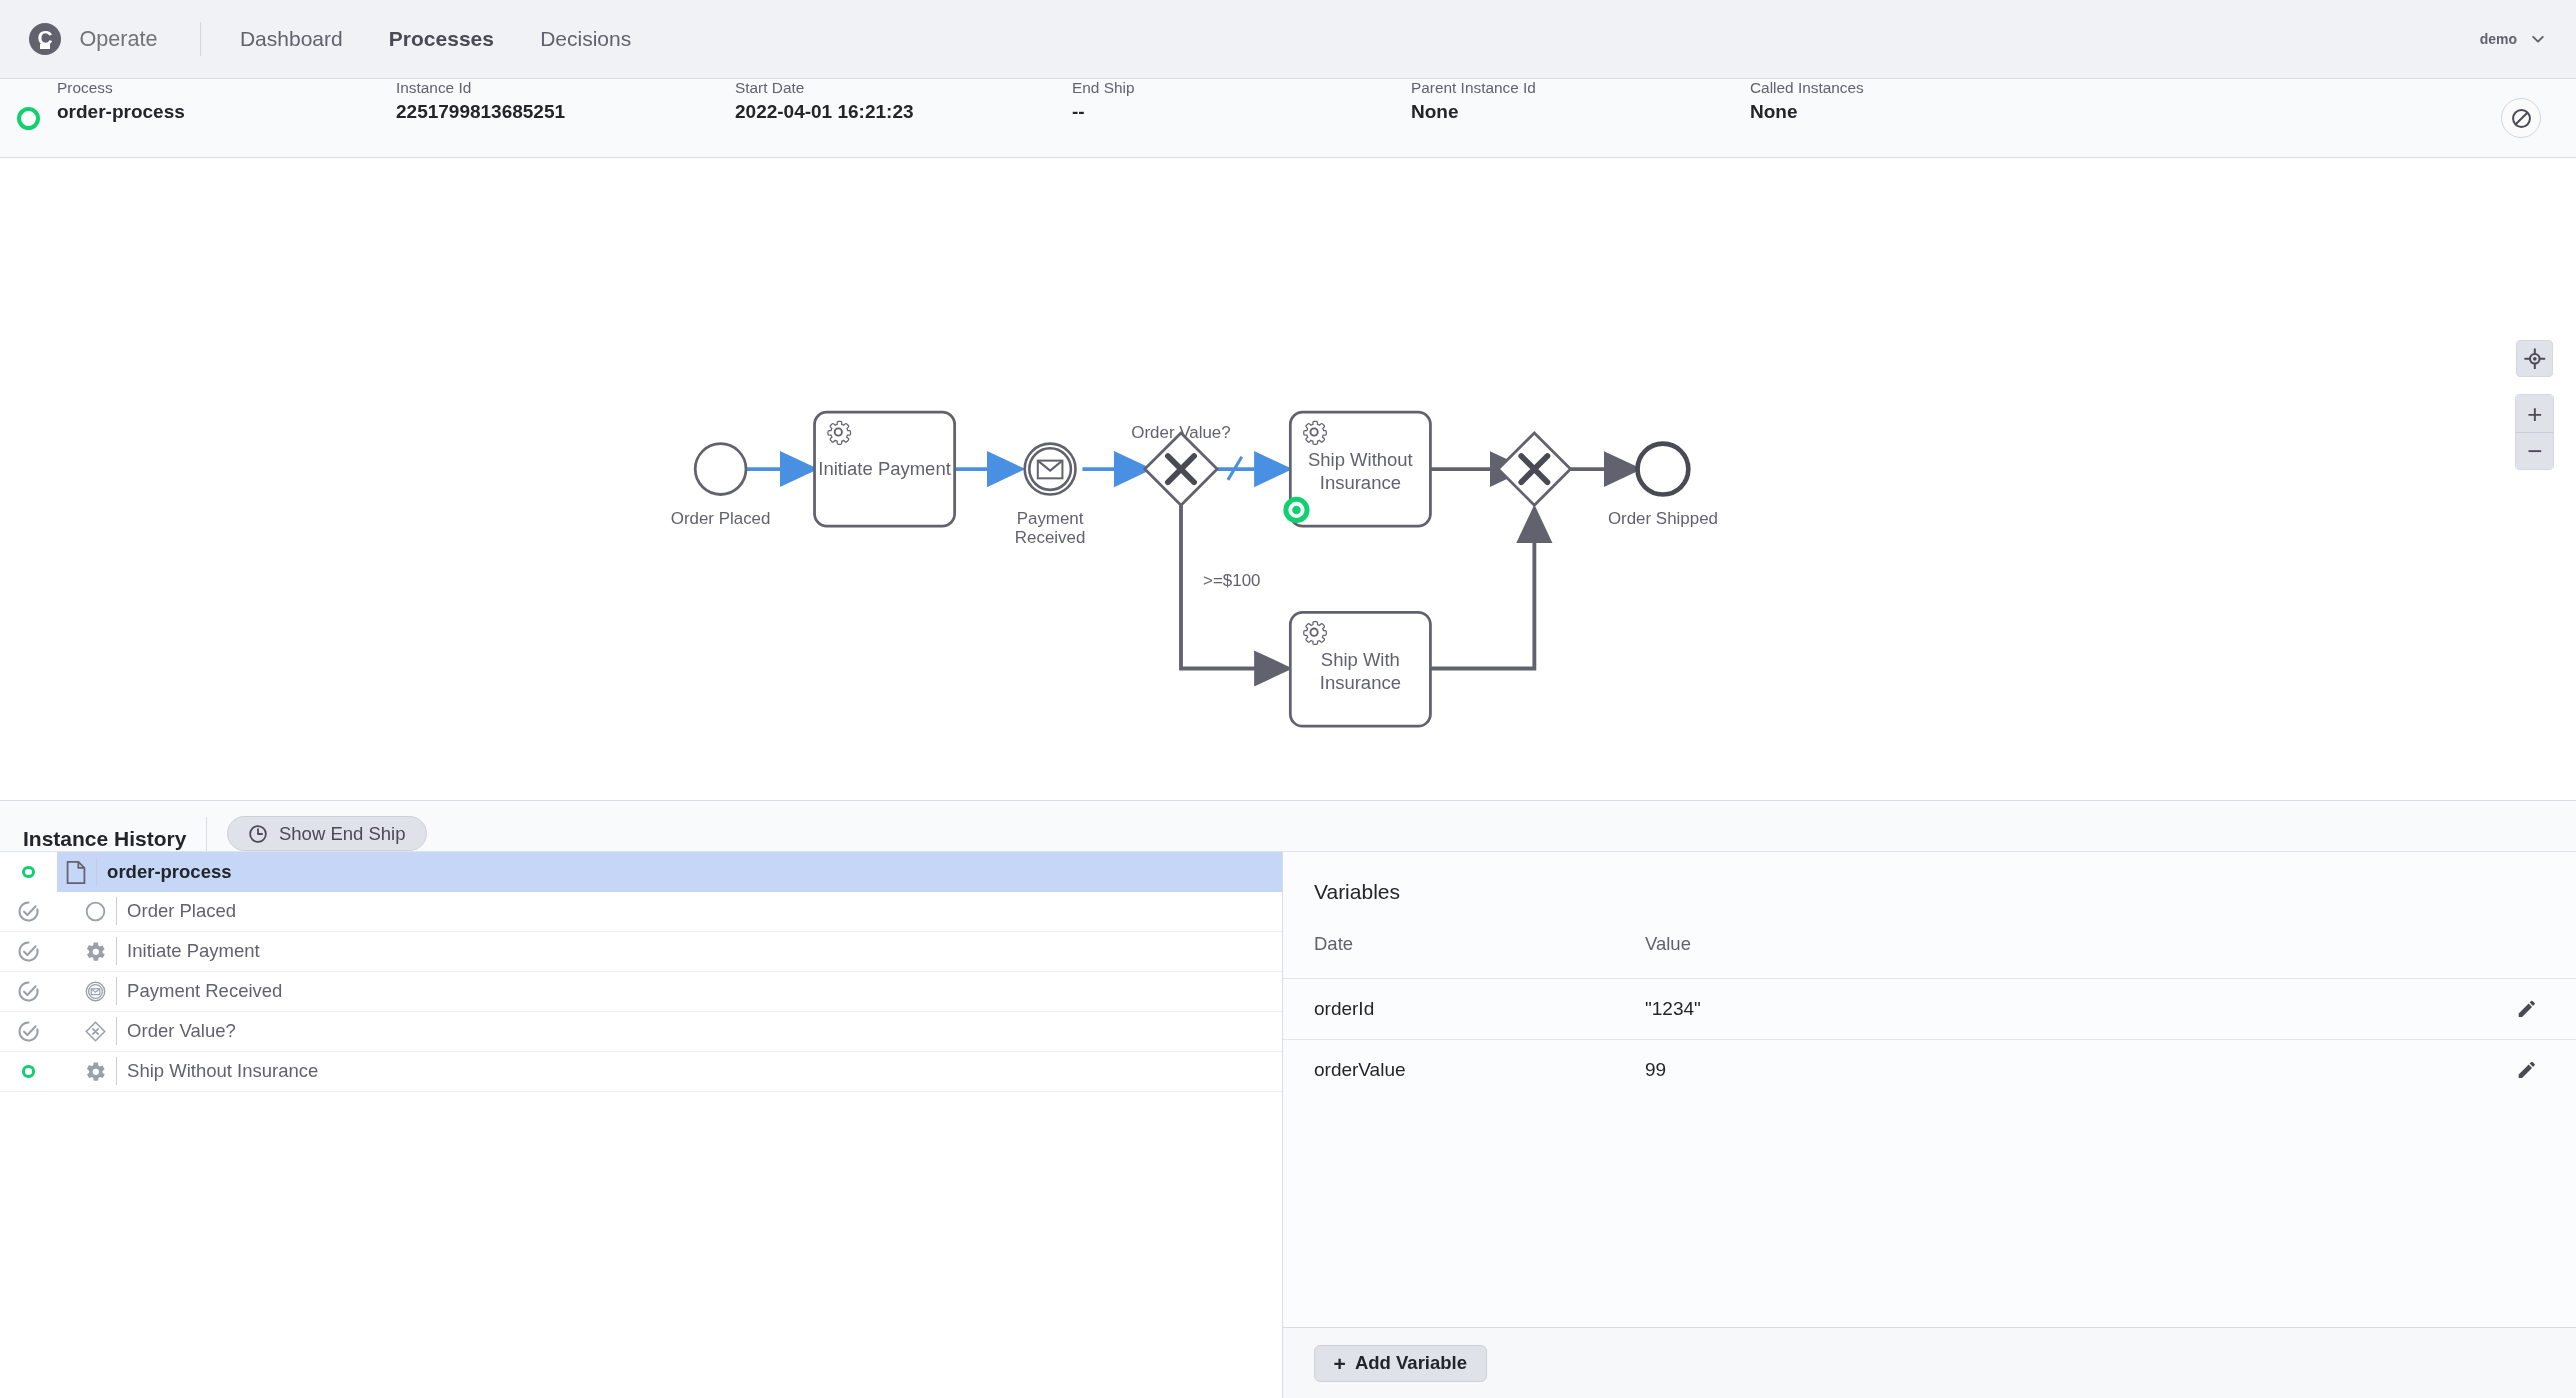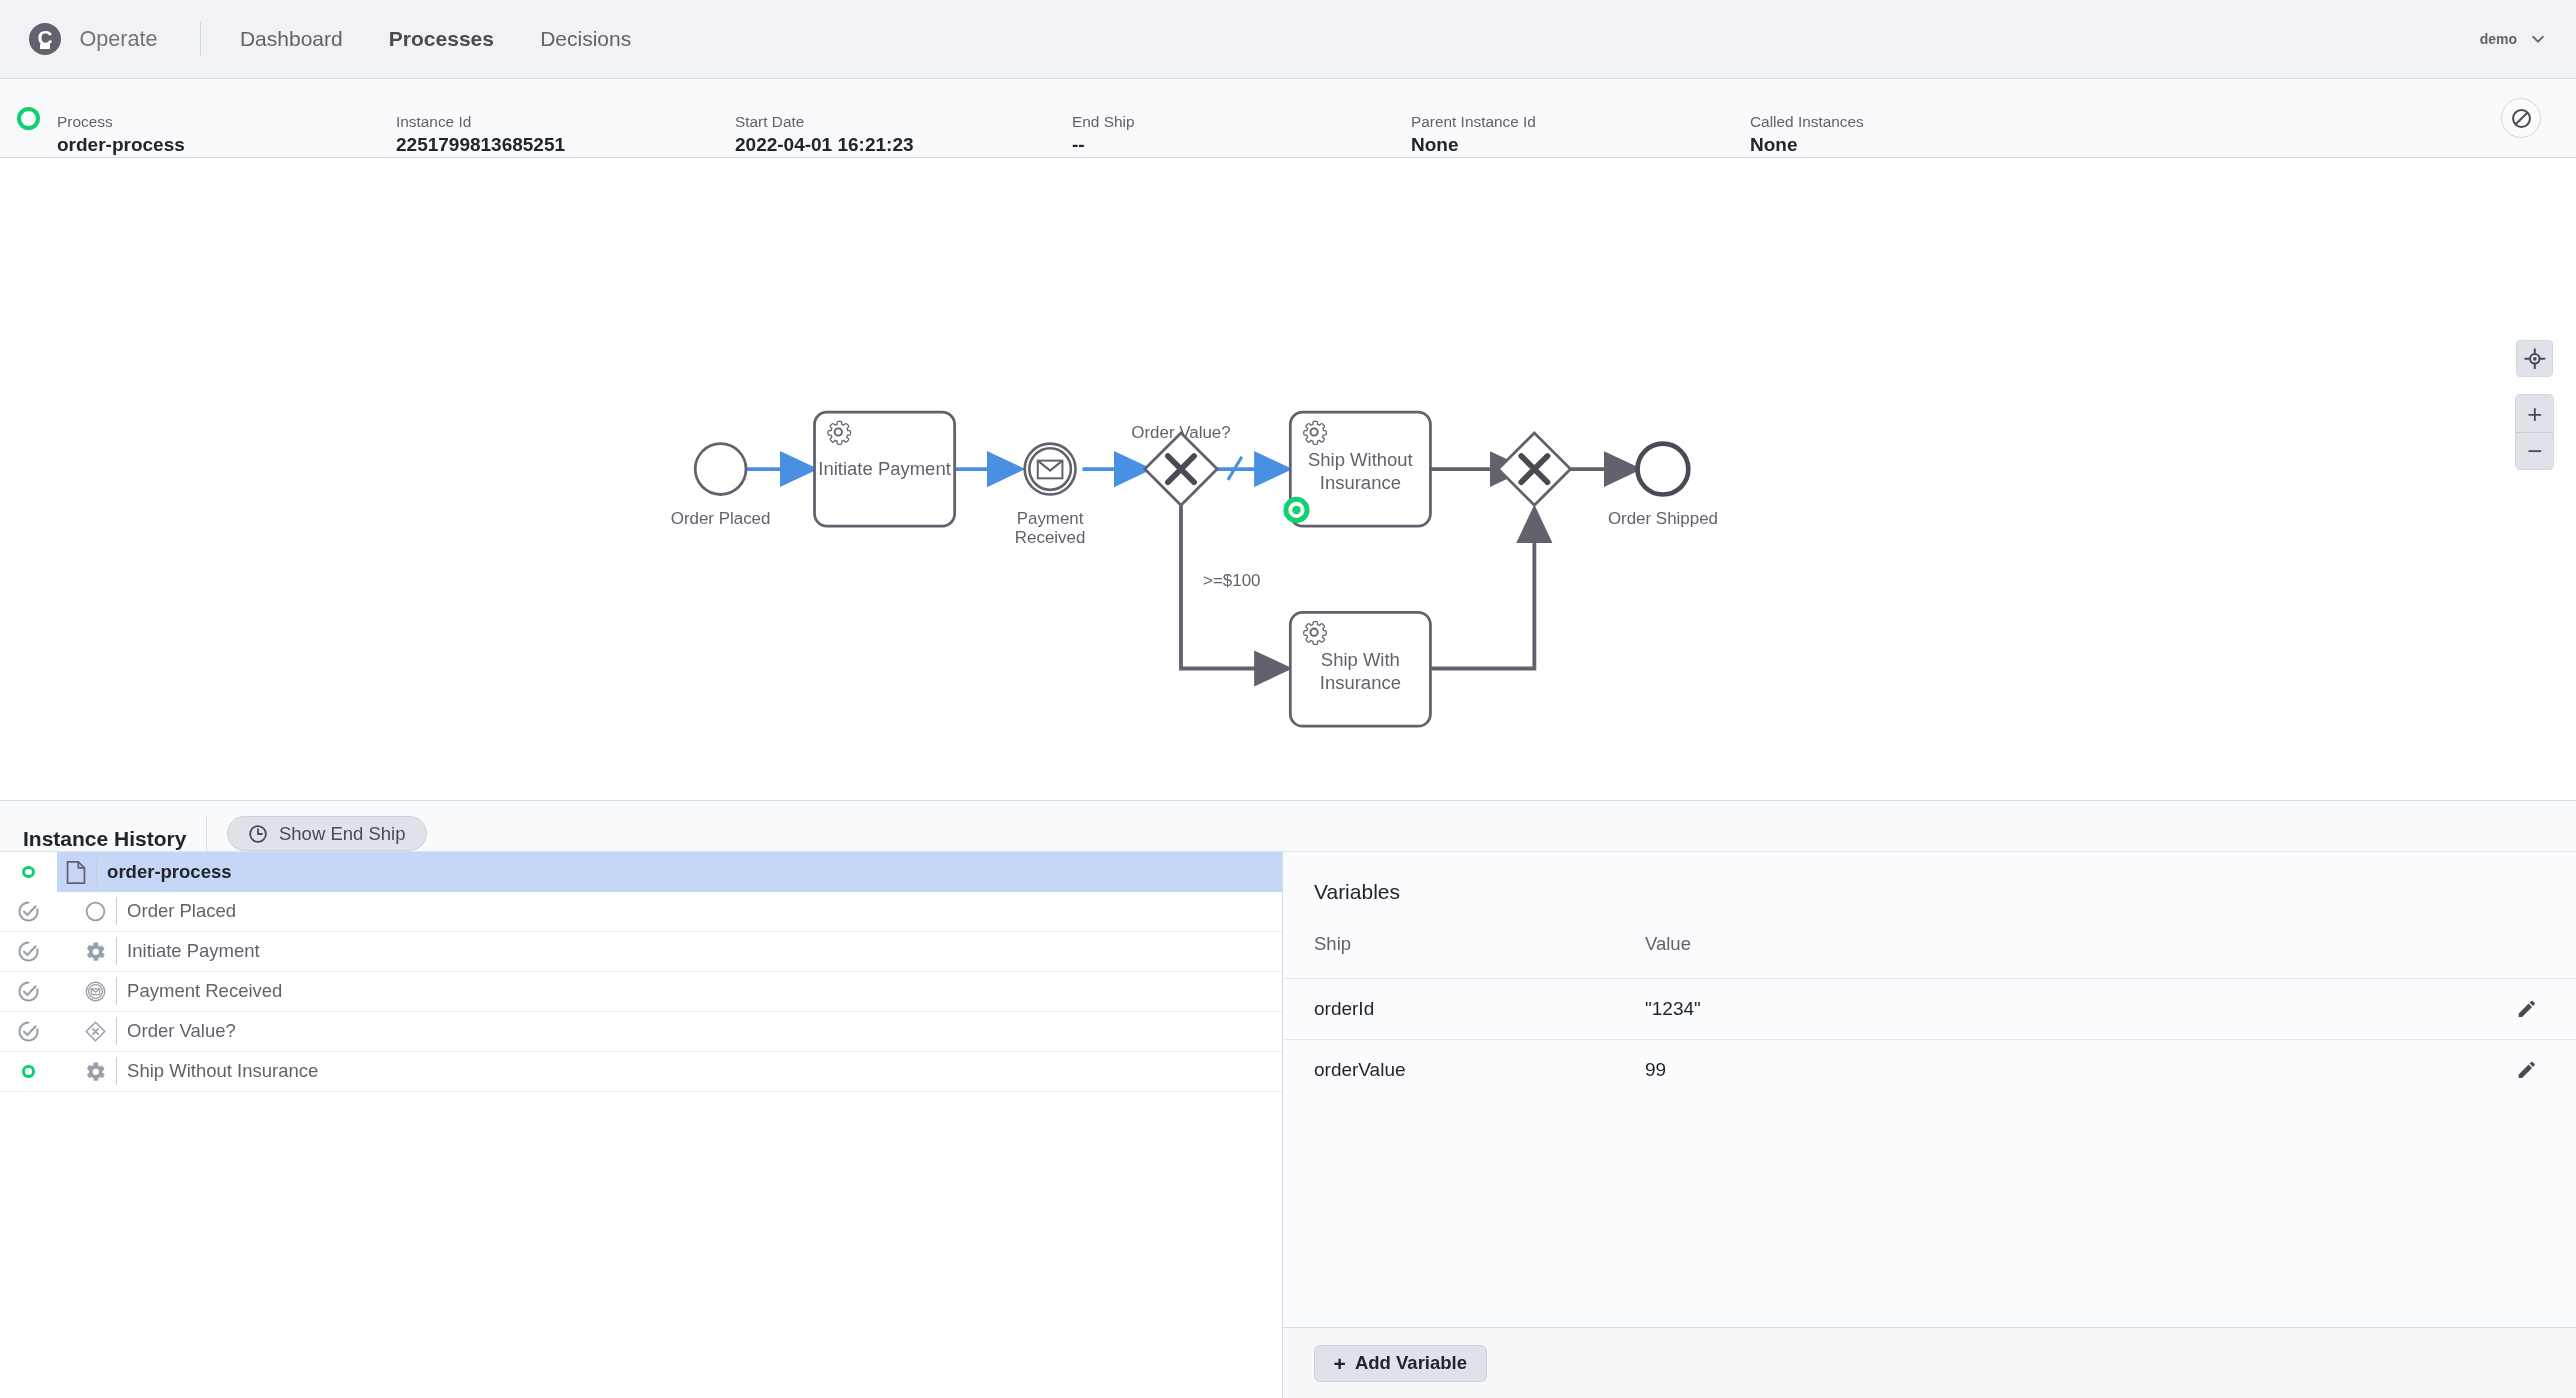--- a/index.html
+++ b/index.html
@@ -58,21 +58,21 @@
     border-bottom: 0.8px solid #d8dce3;
     display: flex; align-items: center;
     padding: 0 35px 0 0;
     position: relative;
   }
   .state-dot-wrap { width: 57px; display: flex; justify-content: center; align-items: center; }
   .ring-green {
     width: 23px; height: 23px; border-radius: 50%;
     border: 4.6px solid #10d070; background: #fff;
   }
-  .meta-cols { display: flex; align-items: flex-end; flex: 1; height: 100%; }
+  .meta-cols { display: flex; align-items: flex-start; flex: 1; height: 100%; }
   .meta-col { display: flex; flex-direction: column; justify-content: center; gap: 3.1px; }
   .meta-label { font-size: 15.4px; color: #62626e; font-weight: 400; line-height: 1.2; }
   .meta-value { font-size: 19px; color: #22252a; font-weight: 700; line-height: 1.2; }
   .cancel-btn {
     margin-left: auto; width: 40px; height: 40px; border-radius: 50%;
     border: 0.8px solid #d3d7de; background: #fbfbfc;
     display: flex; align-items: center; justify-content: center;
     cursor: pointer; flex: 0 0 40px;
   }
 
@@ -473,21 +473,21 @@
           </div>
         </div>
       </div>
 
       <div class="vars-pane">
         <div class="vars-scroll">
           <div class="vars-title">Variables</div>
           <table class="vars-table">
             <thead>
               <tr>
-                <th class="col-name">Ship</th>
+                <th class="col-name">Date</th>
                 <th class="col-value">Value</th>
                 <th class="col-action"></th>
               </tr>
             </thead>
             <tbody>
               <tr class="vars-row">
                 <td class="col-name">orderId</td>
                 <td class="col-value">"1234"</td>
                 <td class="col-action">
                   <button class="edit-btn">

